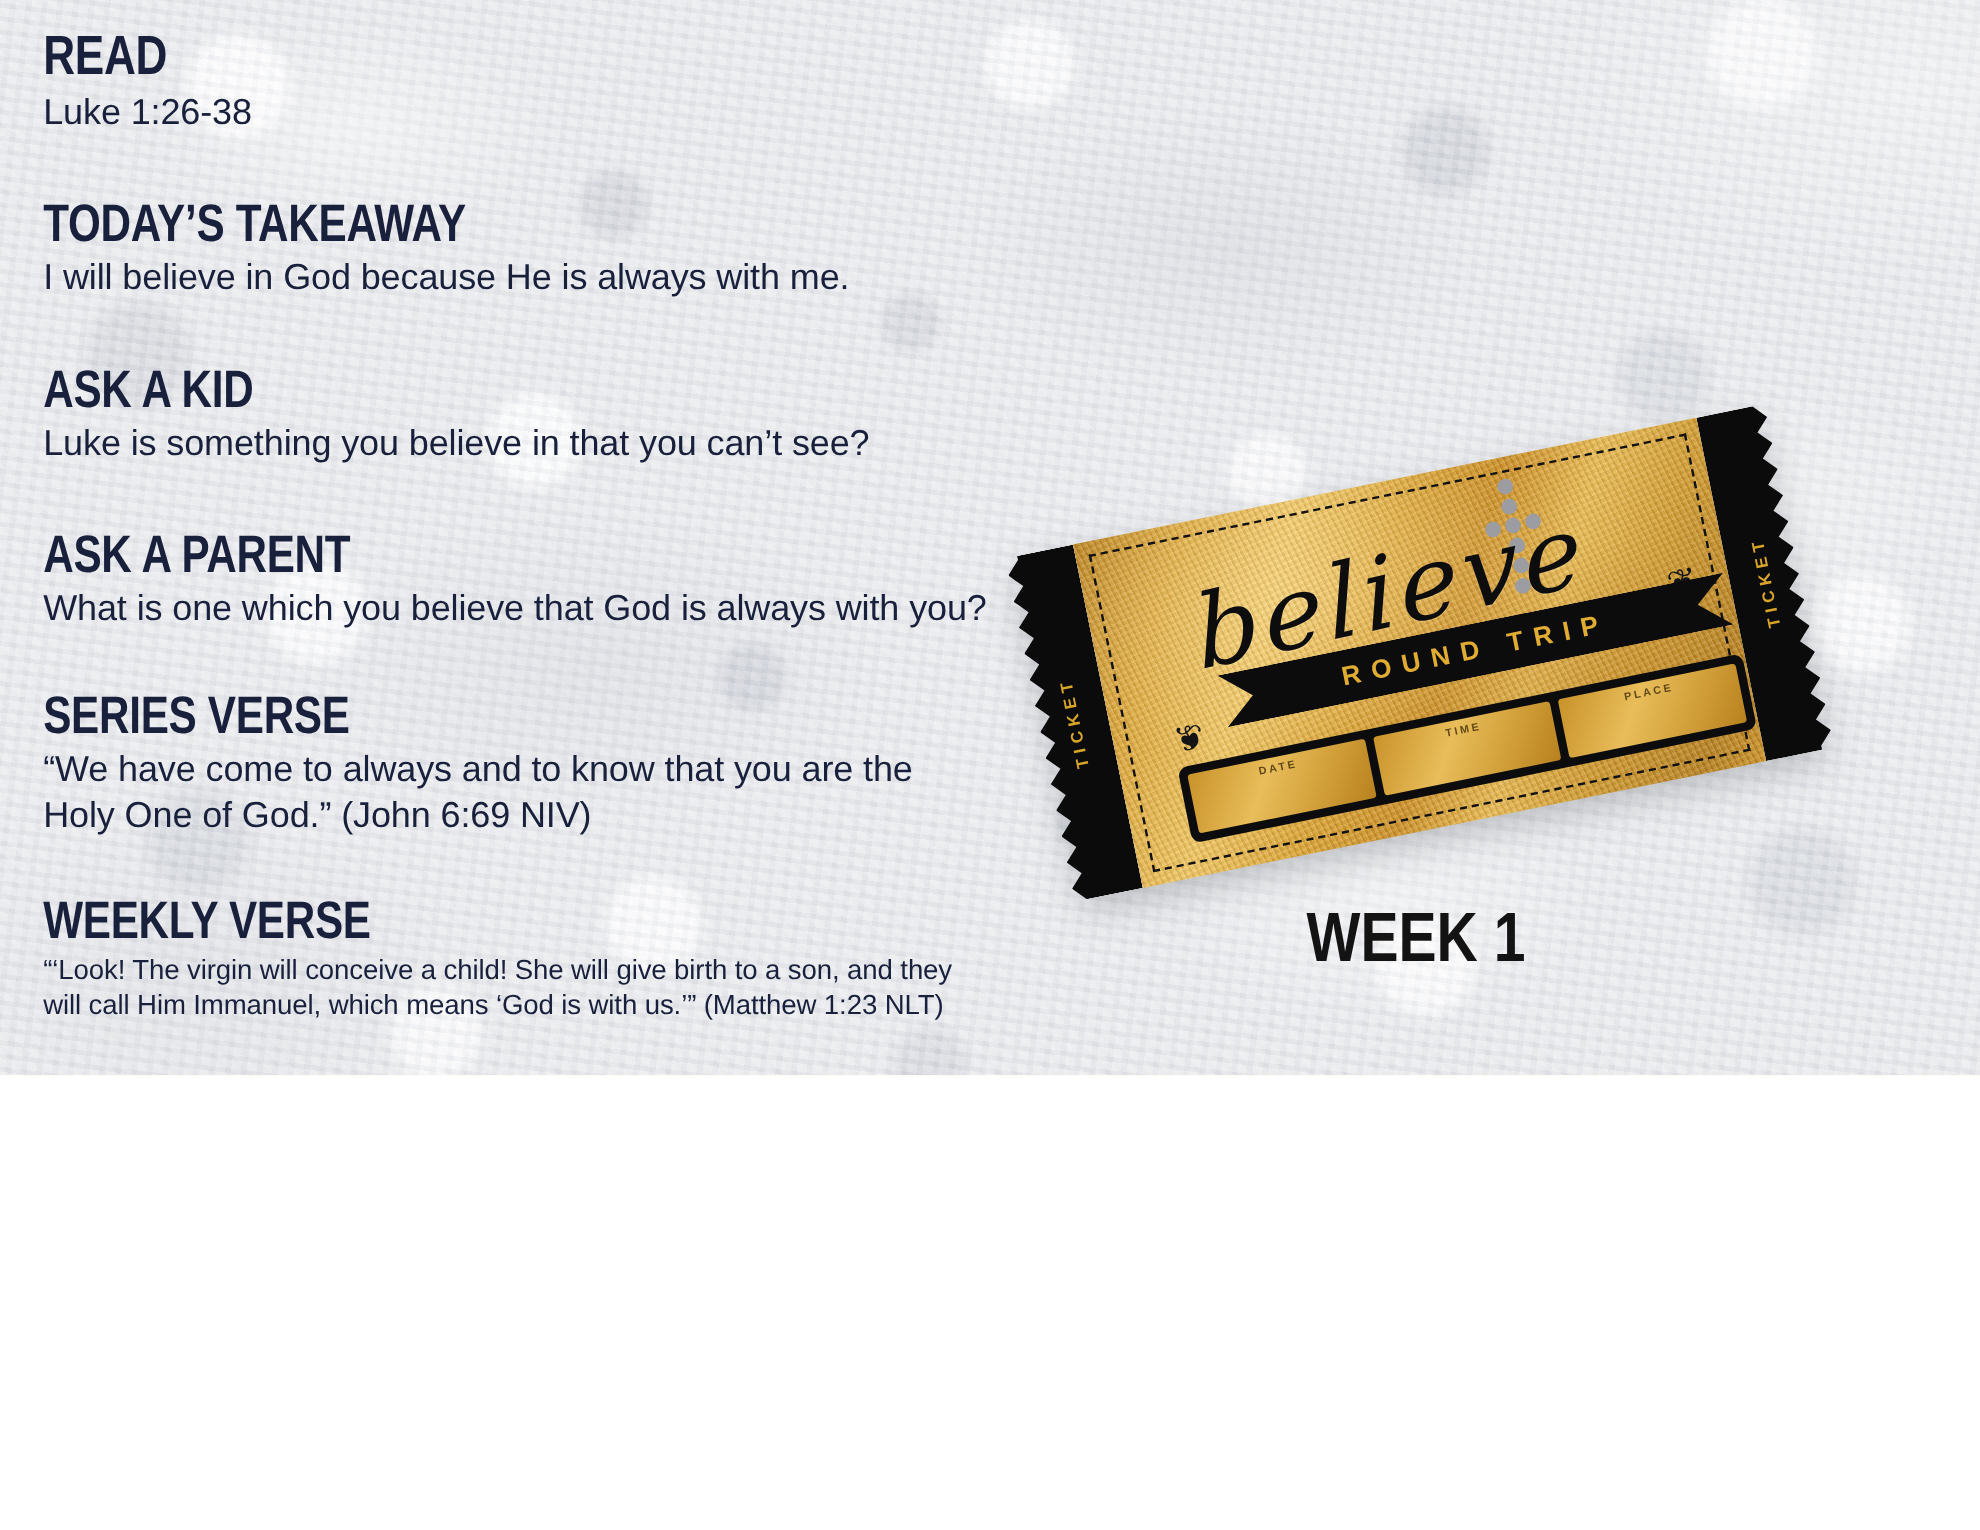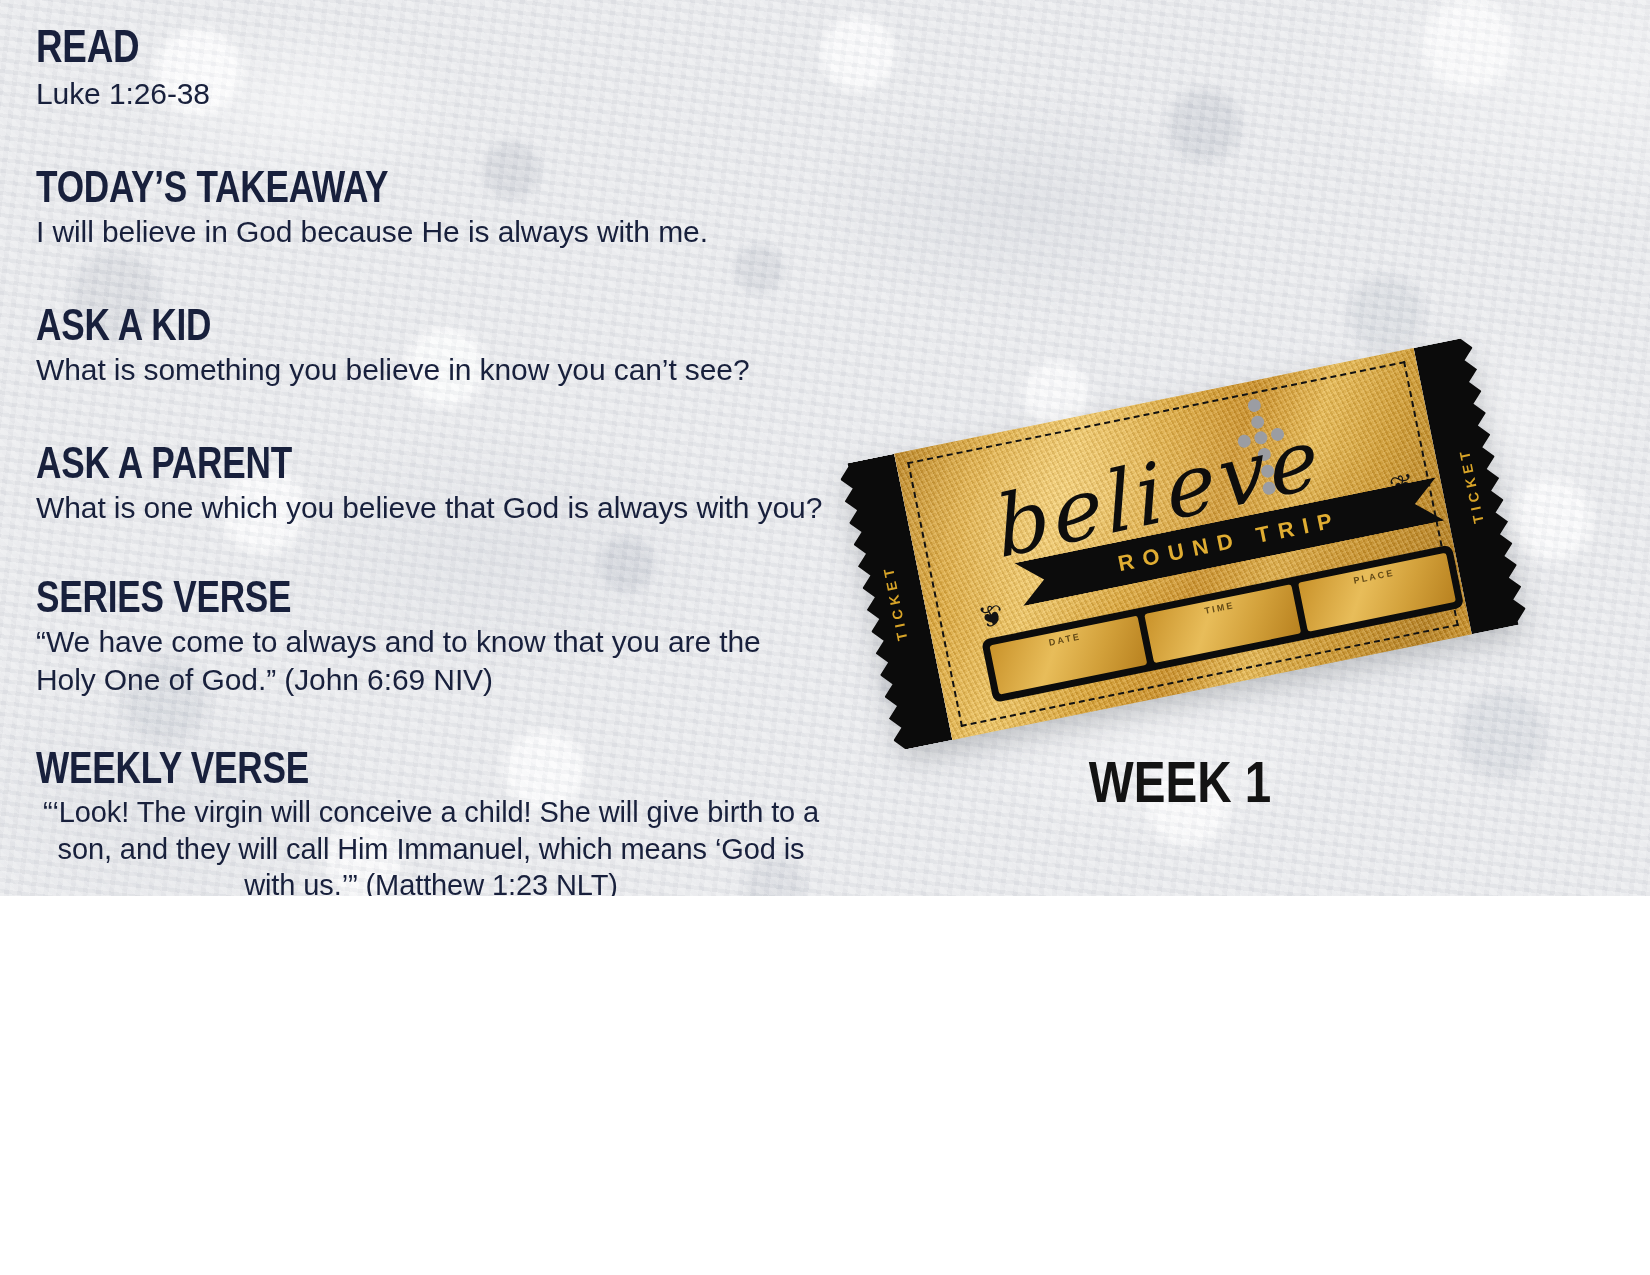--- a/index.html
+++ b/index.html
@@ -96,21 +96,21 @@
   .h-read       { font-size: 46px; }
   .h-std        { font-size: 44px; }
 
   .body-text {
     color: #18203c;
     font-size: 30px;
     line-height: 1.26;
     font-weight: 400;
     letter-spacing: -0.1px;
   }
-  .body-small { font-size: 29px; text-align: center; }
+  .body-small { font-size: 23px; }
 
   .sp-read    { height: 6px; }
   .sp-block   { height: 52px; }
   .sp-block-s { height: 48px; }
   .sp-tight   { height: 5px; }
 
   
   .ticket-wrap {
     position: absolute;
     left: 848px;
@@ -334,21 +334,21 @@
       <div class="heading h-std">TODAY’S TAKEAWAY</div>
       <div class="sp-tight"></div>
       <div class="body-text">I will believe in God because He is always with me.</div>
     </div>
 
     <div class="sp-block"></div>
 
     <div class="section">
       <div class="heading h-std">ASK A KID</div>
       <div class="sp-tight"></div>
-      <div class="body-text">What is something you believe in know you can’t see?</div>
+      <div class="body-text">Luke is something you believe in that you can’t see?</div>
     </div>
 
     <div class="sp-block"></div>
 
     <div class="section">
       <div class="heading h-std">ASK A PARENT</div>
       <div class="sp-tight"></div>
       <div class="body-text">What is one which you believe that God is always with you?</div>
     </div>
 

